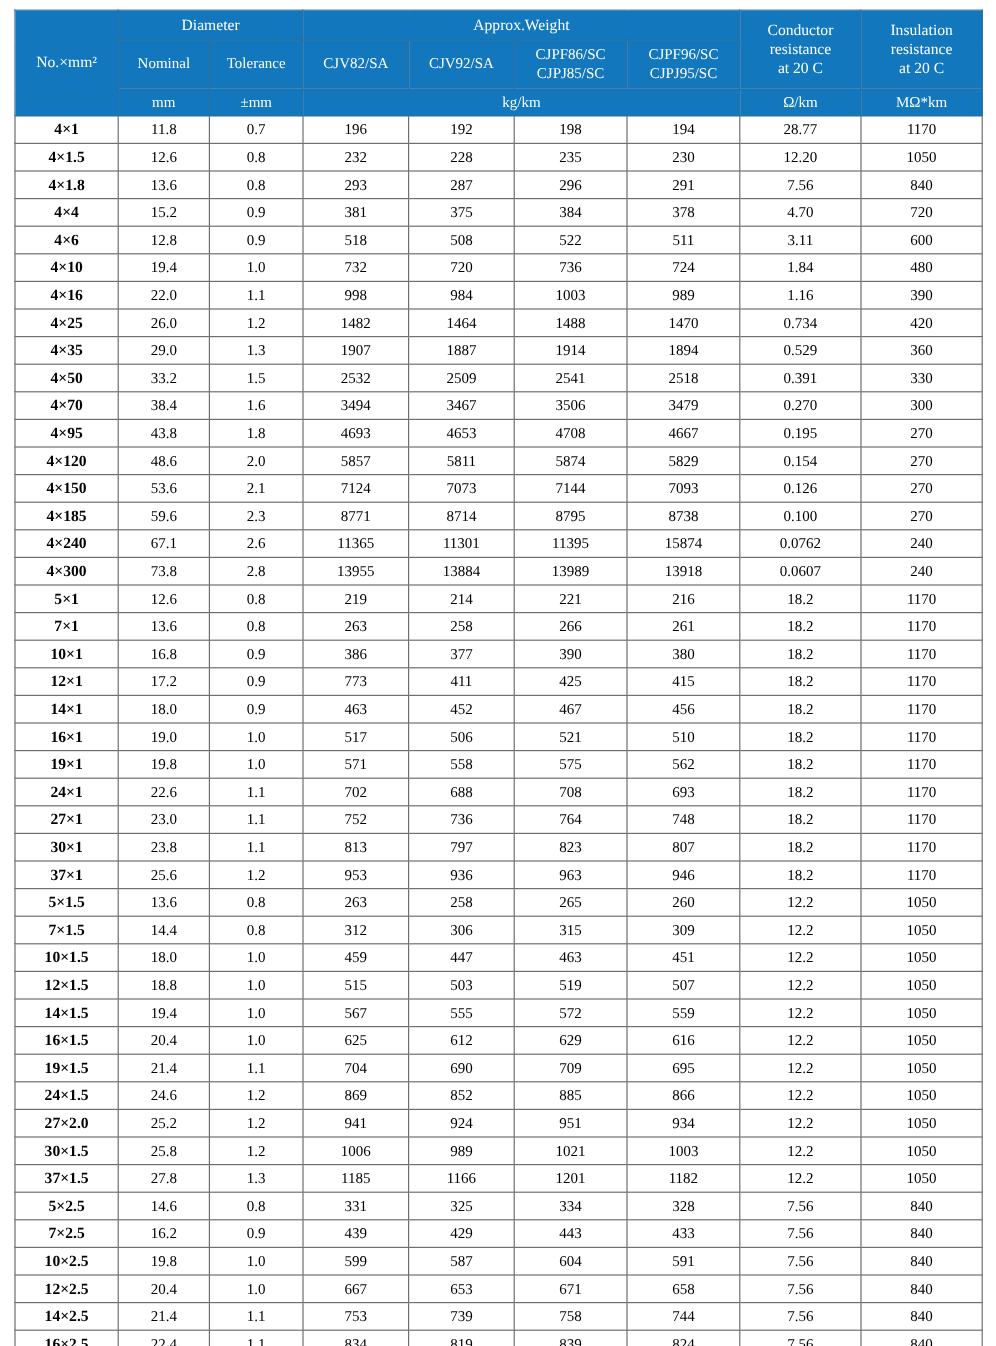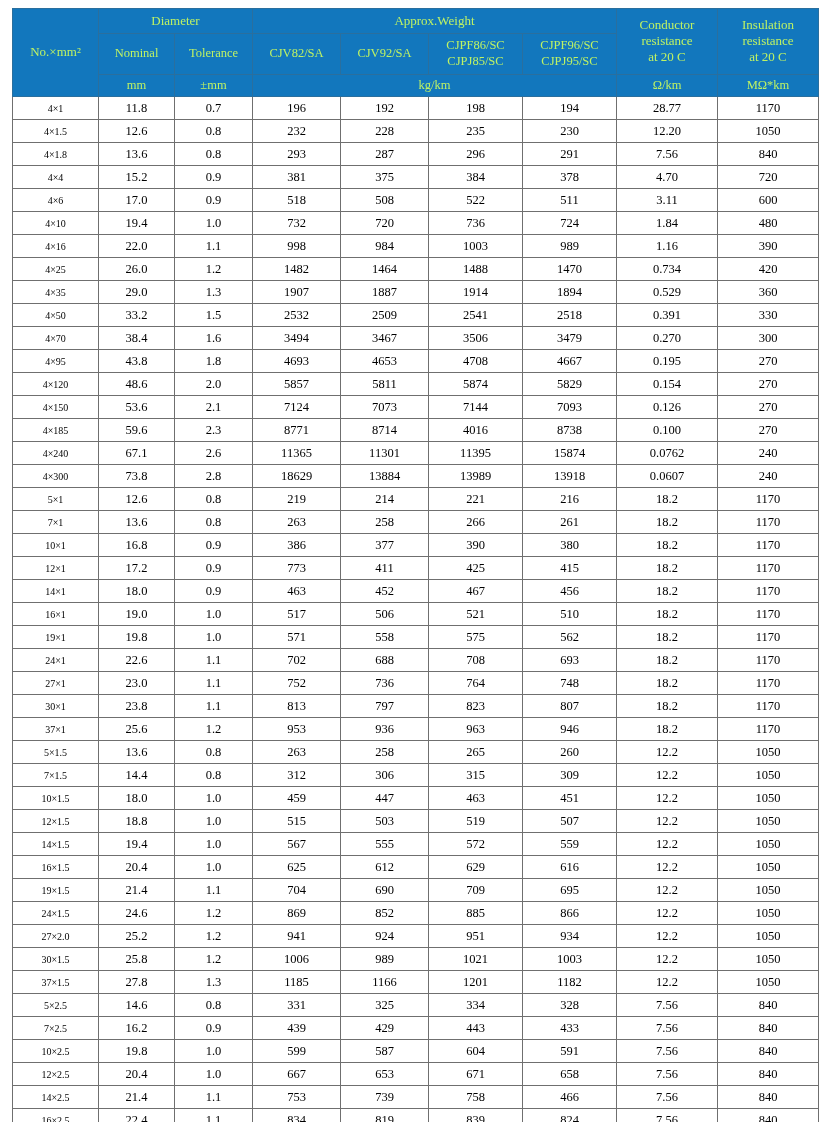--- a/index.html
+++ b/index.html
@@ -23,42 +23,43 @@
     width: 806px;
     table-layout: fixed;
   }
   table.spec th, table.spec td {
     border: 1px solid #6f6f6f;
     text-align: center;
     vertical-align: middle;
   }
   table.spec thead th {
     background: #1277bd;
-    color: #bef264;
+    color: #ffffff;
     font-weight: normal;
     font-size: 13px;
     line-height: 1.25;
     padding: 4px 2px;
     border-color: #2a6f9e;
   }
   table.spec thead th.sub {
     font-size: 12.5px;
   }
   table.spec thead th.units {
     font-size: 12.5px;
     padding: 3px 2px;
   }
   table.spec tbody td {
     font-size: 12.5px;
     padding: 2px 2px;
     height: 18px;
     background: #ffffff;
   }
   table.spec tbody td.first {
-    font-size: 10px;
+    font-size: 13px;
+    font-weight: bold;
   }
   
   col.c0 { width: 86px; }
   col.c1 { width: 76px; }
   col.c2 { width: 78px; }
   col.c3 { width: 88px; }
   col.c4 { width: 88px; }
   col.c5 { width: 94px; }
   col.c6 { width: 94px; }
   col.c7 { width: 101px; }
@@ -159,21 +160,21 @@
           <td>0.9</td>
           <td>381</td>
           <td>375</td>
           <td>384</td>
           <td>378</td>
           <td>4.70</td>
           <td>720</td>
         </tr>
         <tr>
           <td class="first">4×6</td>
-          <td>17.0</td>
+          <td>12.8</td>
           <td>0.9</td>
           <td>518</td>
           <td>508</td>
           <td>522</td>
           <td>511</td>
           <td>3.11</td>
           <td>600</td>
         </tr>
         <tr>
           <td class="first">4×10</td>
@@ -273,41 +274,41 @@
           <td>7093</td>
           <td>0.126</td>
           <td>270</td>
         </tr>
         <tr>
           <td class="first">4×185</td>
           <td>59.6</td>
           <td>2.3</td>
           <td>8771</td>
           <td>8714</td>
-          <td>4016</td>
+          <td>8795</td>
           <td>8738</td>
           <td>0.100</td>
           <td>270</td>
         </tr>
         <tr>
           <td class="first">4×240</td>
           <td>67.1</td>
           <td>2.6</td>
           <td>11365</td>
           <td>11301</td>
           <td>11395</td>
           <td>15874</td>
           <td>0.0762</td>
           <td>240</td>
         </tr>
         <tr>
           <td class="first">4×300</td>
           <td>73.8</td>
           <td>2.8</td>
-          <td>18629</td>
+          <td>13955</td>
           <td>13884</td>
           <td>13989</td>
           <td>13918</td>
           <td>0.0607</td>
           <td>240</td>
         </tr>
         <tr>
           <td class="first">5×1</td>
           <td>12.6</td>
           <td>0.8</td>
@@ -593,21 +594,21 @@
           <td>7.56</td>
           <td>840</td>
         </tr>
         <tr>
           <td class="first">14×2.5</td>
           <td>21.4</td>
           <td>1.1</td>
           <td>753</td>
           <td>739</td>
           <td>758</td>
-          <td>466</td>
+          <td>744</td>
           <td>7.56</td>
           <td>840</td>
         </tr>
         <tr>
           <td class="first">16×2.5</td>
           <td>22.4</td>
           <td>1.1</td>
           <td>834</td>
           <td>819</td>
           <td>839</td>

